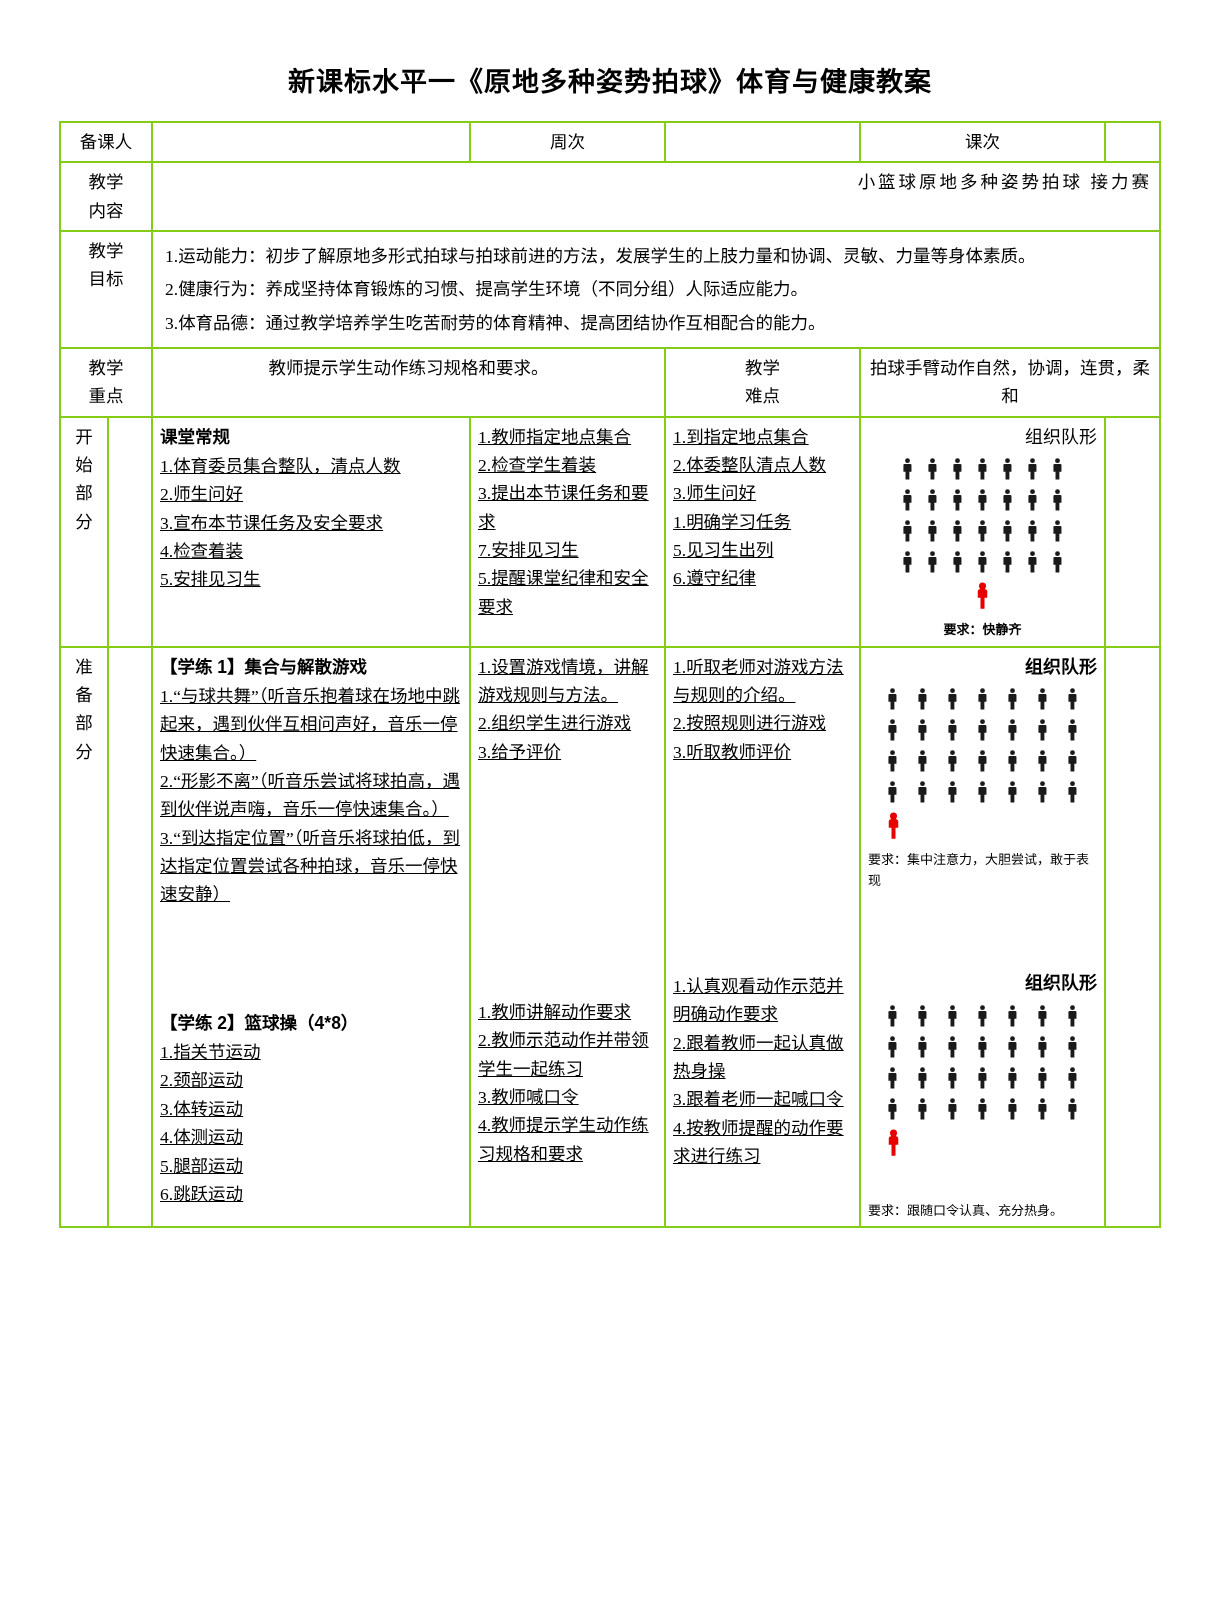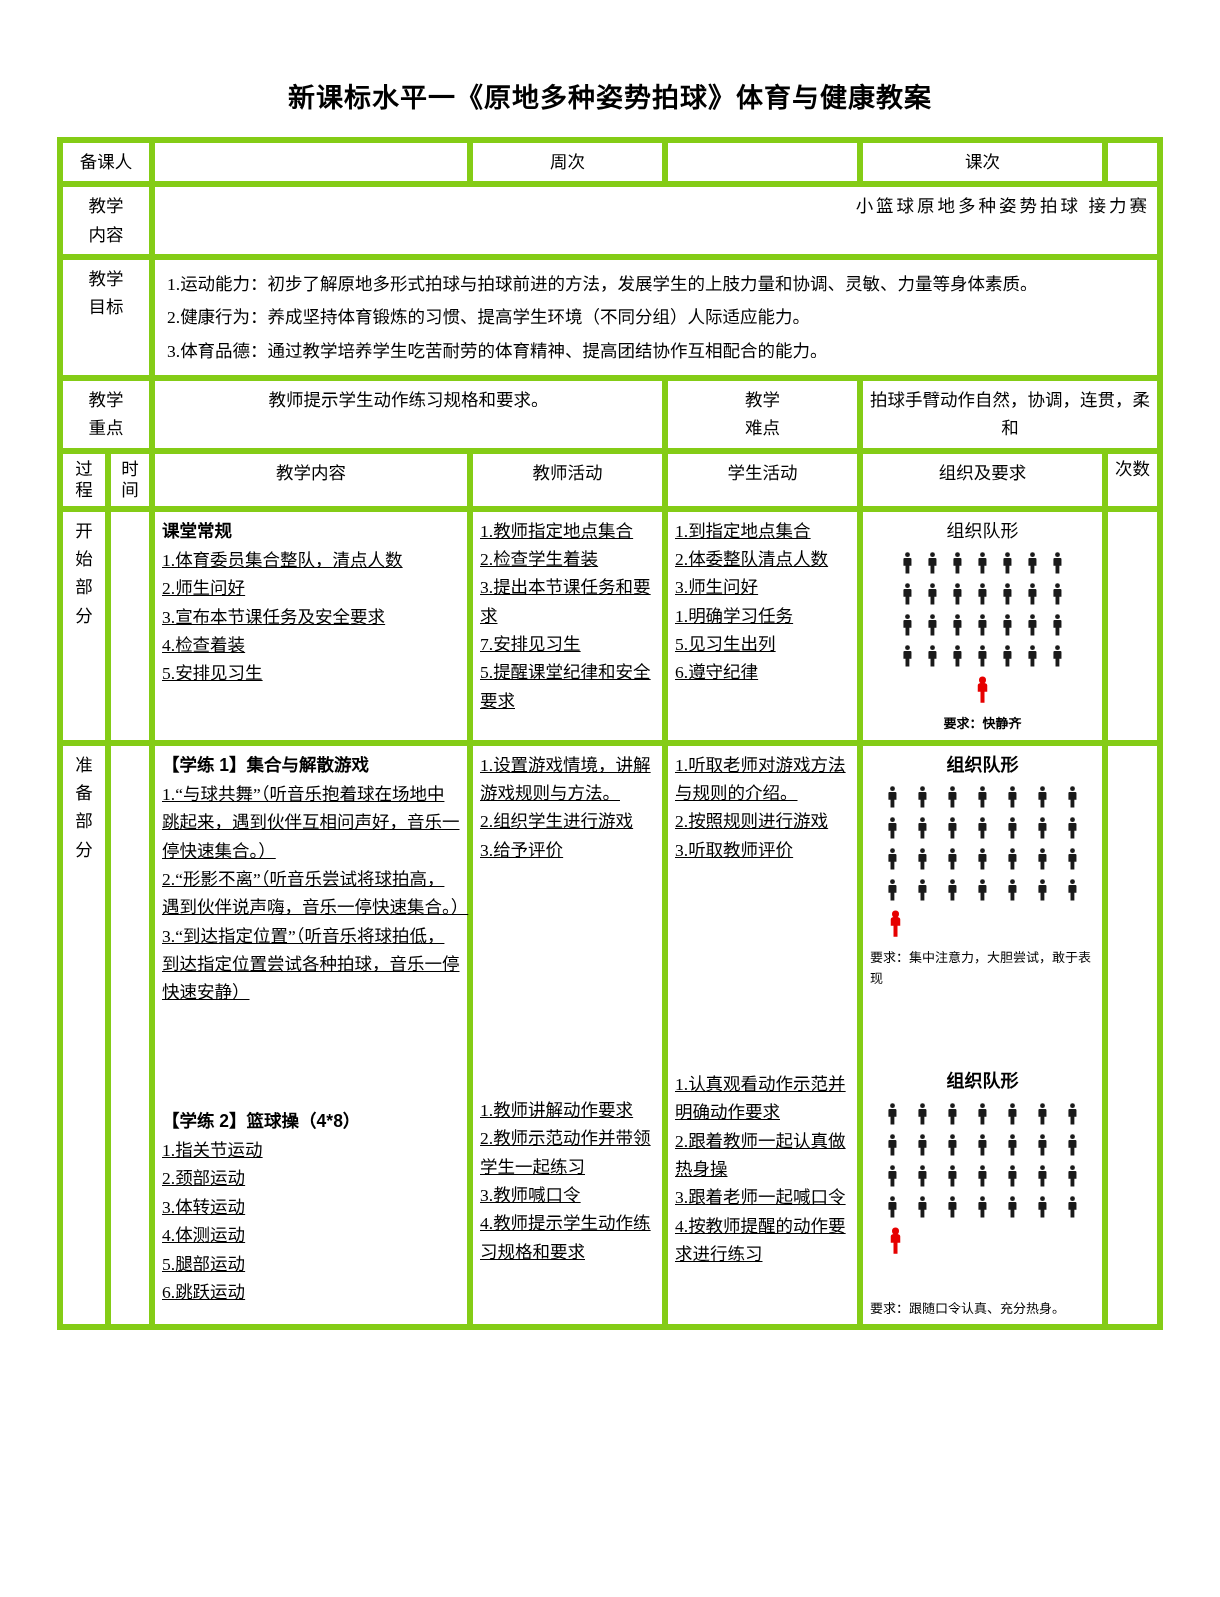--- a/index.html
+++ b/index.html
@@ -12,40 +12,40 @@
     height: 1597px;
     font-family: "Liberation Serif", "DejaVu Serif", serif;
     color: #000000;
     position: relative;
     overflow: hidden;
   }
   .page {
     width: 1220px;
     height: 1398px;
     box-sizing: border-box;
-    padding: 16px;
+    padding: 0;
     position: relative;
   }
   .doc-title {
     text-align: center;
     font-size: 27px;
     font-weight: bold;
     letter-spacing: 1px;
     padding-top: 60px;
     padding-bottom: 22px;
     font-family: "Liberation Sans", "DejaVu Sans", sans-serif;
   }
   table.plan {
     border-collapse: collapse;
     width: 1100px;
     margin: 0 auto;
     table-layout: fixed;
   }
   table.plan td {
-    border: 6px solid #84cc16;
+    border: 2px solid #84cc16;
     vertical-align: top;
     padding: 5px 7px;
     font-size: 17.5px;
     line-height: 1.62;
   }
   td.ctr { text-align: center; vertical-align: middle; }
   td.mid { vertical-align: middle; }
   .lbl {
     text-align: center;
     vertical-align: middle;
@@ -76,21 +76,21 @@
   .colhead.narrow { line-height: 1.2; }
   .colhead.narrow span { display: block; }
   .sec-title {
     font-weight: bold;
     font-family: "Liberation Sans", "DejaVu Sans", sans-serif;
     display: block;
     margin-bottom: 1px;
   }
   .item { display: block; text-decoration: underline; }
   .formation-title {
-    text-align: center;
+    text-align: right;
     font-weight: bold;
     font-family: "Liberation Sans", "DejaVu Sans", sans-serif;
     font-size: 18px;
     margin-bottom: 6px;
   }
   .formation-title.plain {
     font-weight: normal;
     font-family: "Liberation Serif", serif;
   }
   .grid-rows { margin: 0 auto; }
@@ -164,35 +164,20 @@
 
     <tr>
       <td class="lbl lbl-2line" colspan="2">教学
 重点</td>
       <td class="ctr" colspan="2">教师提示学生动作练习规格和要求。</td>
       <td class="lbl lbl-2line" style="width:70px">教学
 难点</td>
       <td class="ctr" colspan="2">拍球手臂动作自然，协调，连贯，柔和</td>
     </tr>
 
-    <tr>
-      <td class="colhead narrow">
-        <span>过程</span>
-      </td>
-      <td class="colhead narrow">
-        <span>时间</span>
-      </td>
-      <td class="colhead">教学内容</td>
-      <td class="colhead">教师活动</td>
-      <td class="colhead">学生活动</td>
-      <td class="colhead">组织及要求</td>
-      <td class="colhead narrow">
-        <span>次数</span>
-      </td>
-    </tr>
 
     <tr>
       <td class="vert-label">
         <span id="proc0">
               <span>开</span>
               <span>始</span>
               <span>部</span>
               <span>分</span>
             </span>
       </td>

